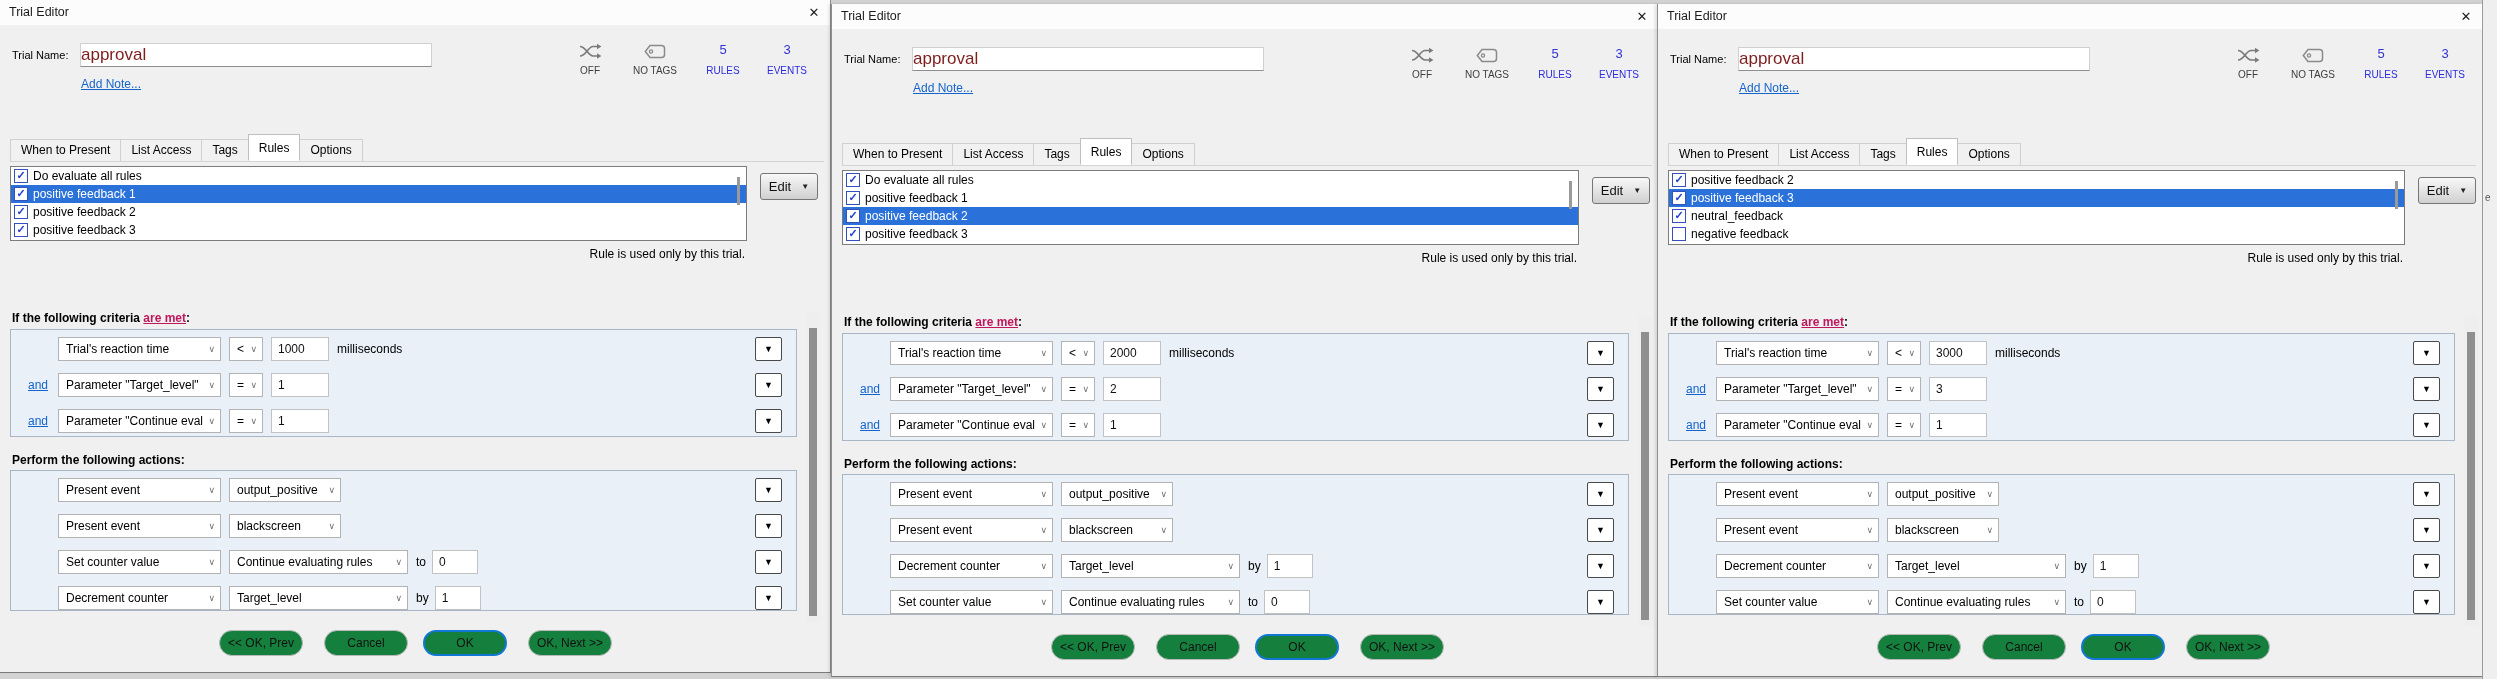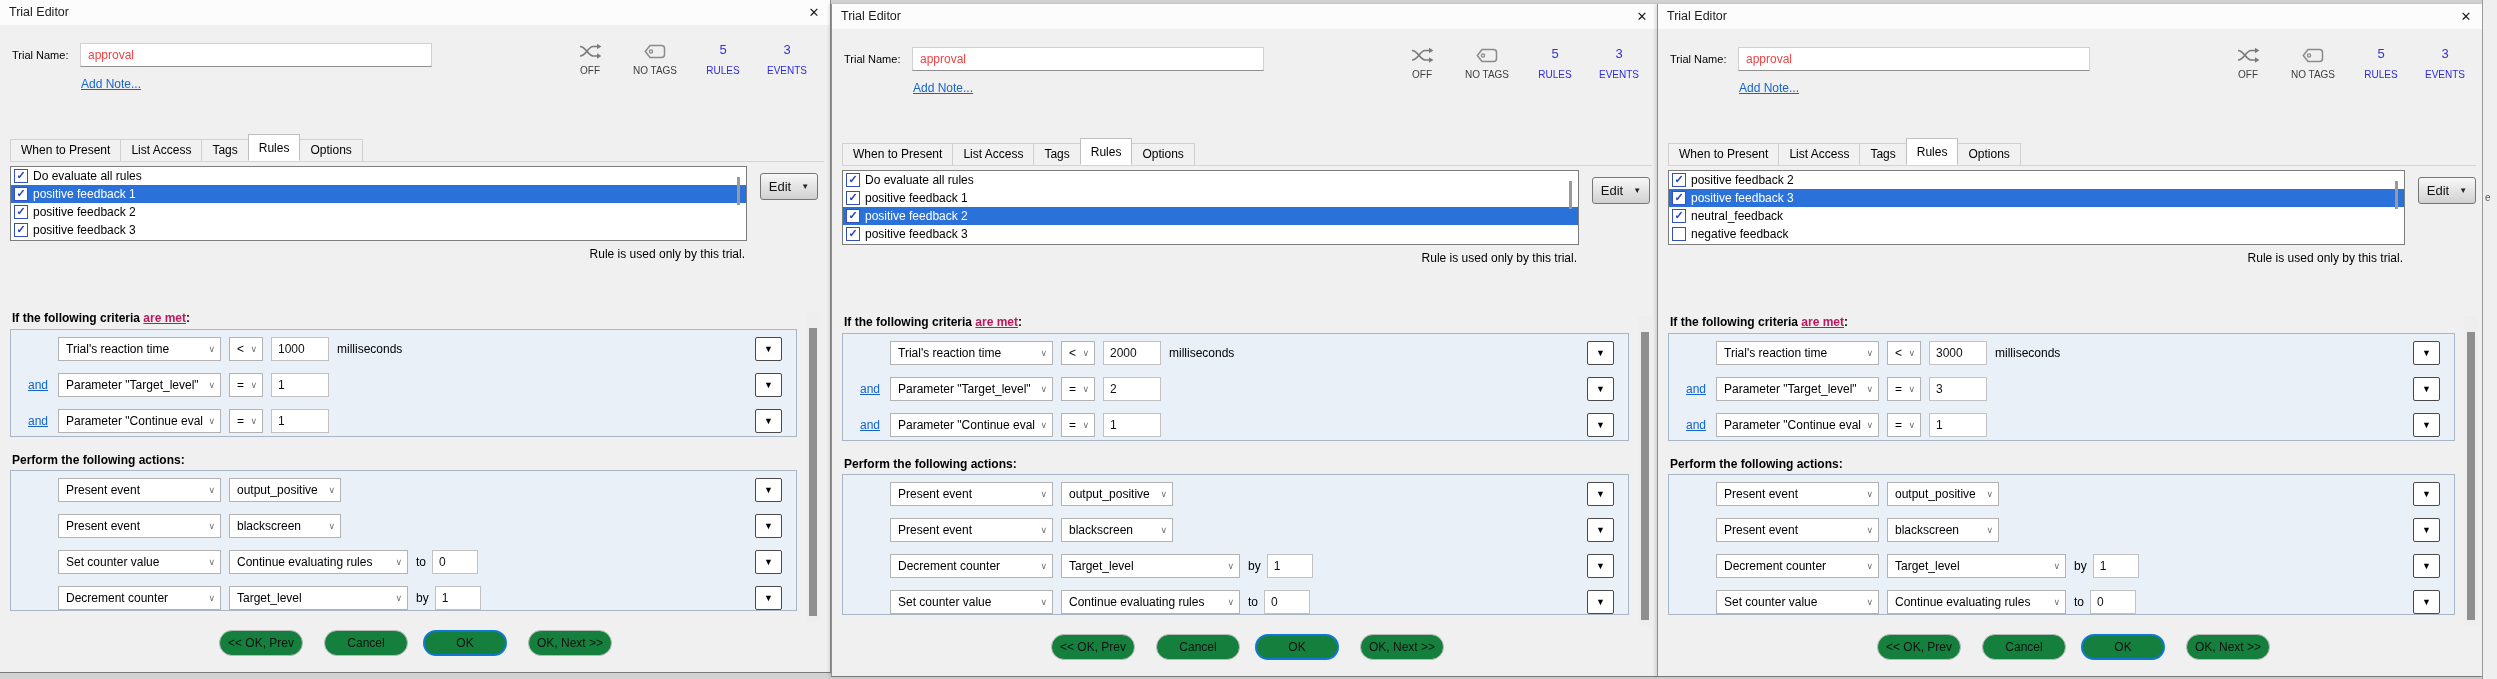--- a/index.html
+++ b/index.html
@@ -7,22 +7,22 @@
        font-family:"Liberation Sans",sans-serif;color:#000}
   .win{position:absolute;height:672px;background:#f1f0f0;border-right:1px solid #8f8f8f;
        border-bottom:1px solid #7a7a7a;overflow:hidden}
   .win.overlap{border-left:1px solid #8f8f8f;box-shadow:-2px 0 3px rgba(0,0,0,.12)}
   .titlebar{position:absolute;left:0;top:0;right:0;height:25px;background:#fcfcfc}
   .title{position:absolute;left:9px;top:5px;font-size:12.5px;color:#1b1b1b;white-space:nowrap}
   .close{position:absolute;right:5px;top:2px;width:22px;height:21px;text-align:center;line-height:21px;
          font-size:13px;color:#222;cursor:default}
   .trial-label{position:absolute;left:12px;top:49px;font-size:11px}
   .trial-input{position:absolute;left:80px;top:43px;width:352px;height:24px;background:#fff;
-         border:1px solid #d0d0d0;border-bottom:1px solid #8f8f8f;font-size:12px;padding:0 7px;
-         box-sizing:border-box;font-family:"Liberation Sans",sans-serif;color:#ef4444}
+         border:1px solid #d0d0d0;border-bottom:1px solid #8f8f8f;font-size:17px;padding:0 0;
+         box-sizing:border-box;font-family:"Liberation Sans",sans-serif;color:#7f1d1d}
   .add-note{position:absolute;left:81px;top:77px;font-size:12px;color:#1464cc;text-decoration:underline;cursor:pointer}
   .stat{position:absolute;top:41px;width:60px;text-align:center;cursor:default}
   .stat .ic{height:20px;display:flex;align-items:center;justify-content:center}
   .stat .num{font-size:13px;color:#3232d8;height:20px;line-height:18px}
   .stat .lbl{font-size:10px;color:#3d3d3d;margin-top:4px;white-space:nowrap}
   .stat.blue .lbl{color:#2b2bdf}
   .tabs{position:absolute;left:10px;top:138px;right:6px;height:24px;display:flex;align-items:flex-end;
         border-bottom:1px solid #d4d4d4;box-sizing:border-box}
   .tab{height:21px;line-height:20px;padding:0 10px;font-size:12px;background:#f2f1f1;
        border:1px solid #d0d0d0;border-bottom:none;margin-right:-1px;white-space:nowrap;cursor:default}

